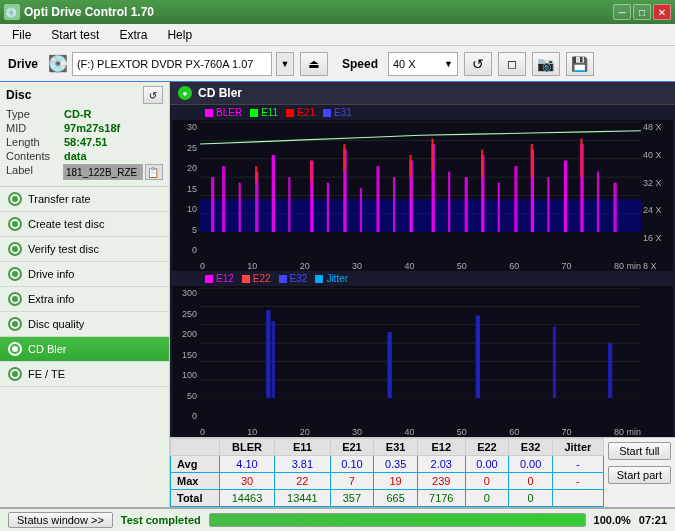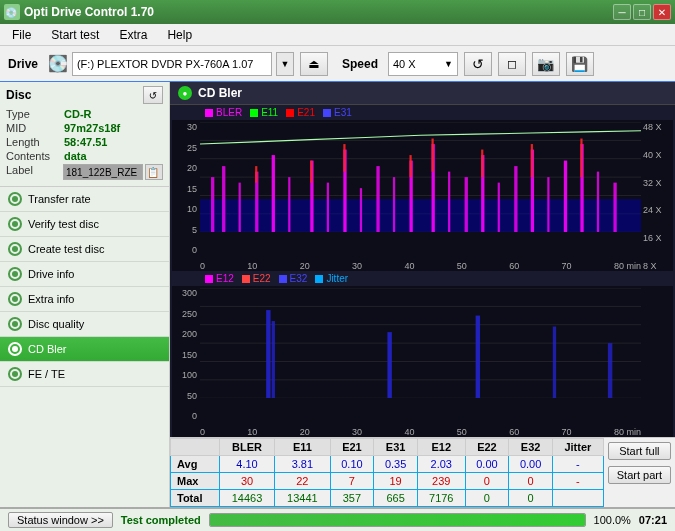--- a/index.html
+++ b/index.html
@@ -75,21 +75,21 @@
     .data-table .max-val { color: #cc0000; }
     .data-table .total-val { color: #006600; }
     .start-btn { margin: 2px; padding: 2px 8px; background: linear-gradient(to bottom, #f8f8f8, #e0e0e0); border: 1px solid #999; cursor: pointer; font-size: 11px; border-radius: 2px; }
     .data-right-btns { display: flex; flex-direction: column; gap: 2px; padding: 2px; }
     
     
     .status-bar { height: 24px; background: #e8f0e8; border-top: 2px solid #aaa; display: flex; align-items: center; gap: 8px; padding: 0 8px; }
     .status-btn { padding: 1px 8px; background: linear-gradient(to bottom, #f8f8f8, #e0e0e0); border: 1px solid #999; cursor: pointer; font-size: 11px; border-radius: 2px; }
     .progress-bar-container { flex: 1; height: 14px; background: #ccc; border: 1px solid #999; border-radius: 2px; overflow: hidden; }
     .progress-bar-fill { height: 100%; background: linear-gradient(to right, #44bb44, #33cc33); width: 100%; }
-    .status-percent { font-size: 11px; font-weight: normal; }
+    .status-percent { font-size: 11px; font-weight: bold; }
     .status-time { font-size: 11px; font-weight: bold; margin-left: auto; }
     .status-text { font-size: 11px; color: #006600; font-weight: bold; }
   </style>
 </head>
 <body>
 
 <div class="title-bar">
   <div class="title-bar-left">
     <div class="title-bar-icon">💿</div>
     <span class="title-bar-text">Opti Drive Control 1.70</span>
@@ -166,27 +166,27 @@
       <div class="nav-item">
         <div class="nav-item-icon">
             <div class="nav-item-icon-inner"></div>
           </div>
         <span>Transfer rate</span>
       </div>
       <div class="nav-item">
         <div class="nav-item-icon">
             <div class="nav-item-icon-inner"></div>
           </div>
+        <span>Create test disc</span>
+      </div>
+      <div class="nav-item">
+        <div class="nav-item-icon">
+            <div class="nav-item-icon-inner"></div>
+          </div>
         <span>Verify test disc</span>
-      </div>
-      <div class="nav-item">
-        <div class="nav-item-icon">
-            <div class="nav-item-icon-inner"></div>
-          </div>
-        <span>Create test disc</span>
       </div>
       <div class="nav-item">
         <div class="nav-item-icon">
             <div class="nav-item-icon-inner"></div>
           </div>
         <span>Drive info</span>
       </div>
       <div class="nav-item">
         <div class="nav-item-icon">
             <div class="nav-item-icon-inner"></div>

